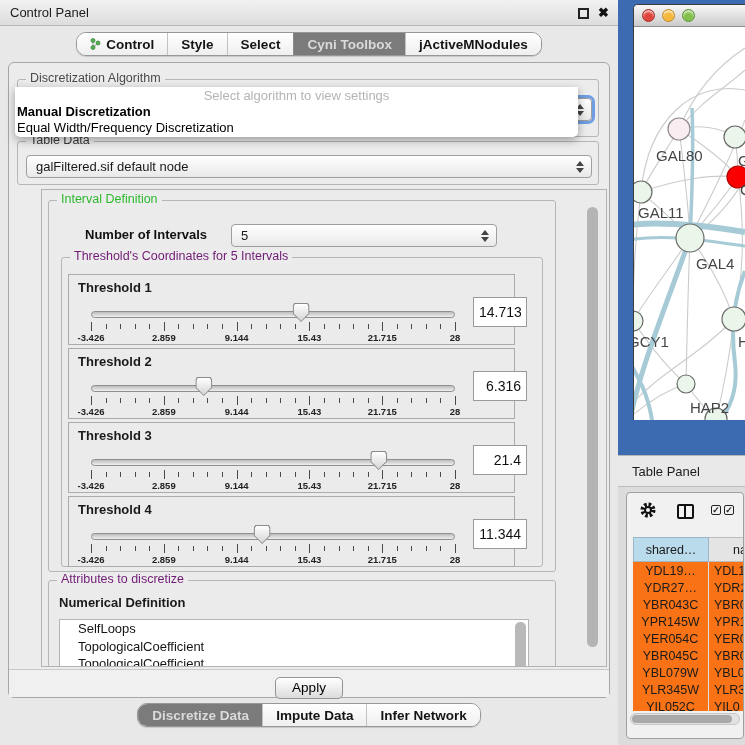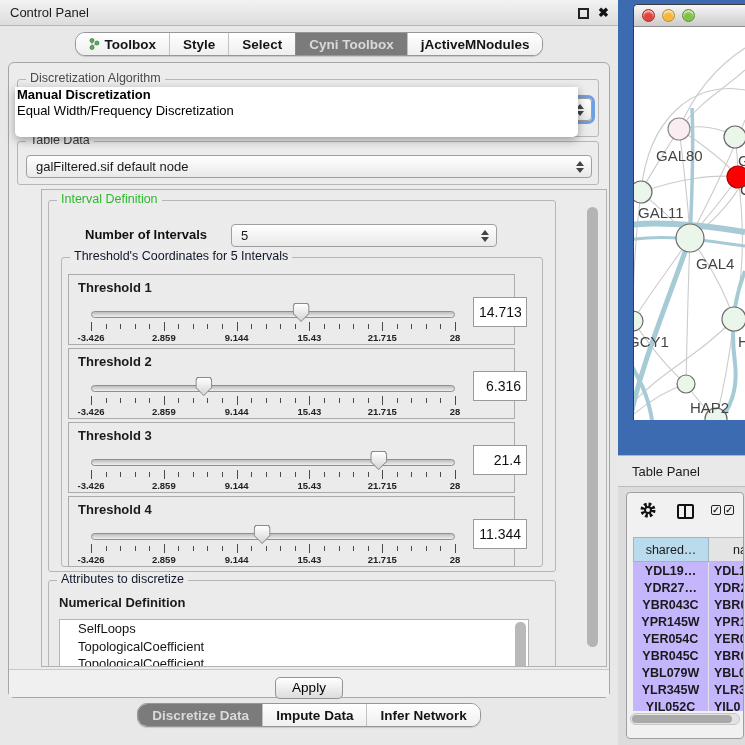--- a/index.html
+++ b/index.html
@@ -24,21 +24,21 @@
   .tab + .tab{border-left:1px solid #c2c2c2;justify-content:flex-end;}
   .tab.selected{background:#7b7b7b;color:#dadada;border-left:1px solid #8a8a8a;}
 
   
   .content-panel{left:8px;top:62px;width:602px;height:636px;border:1px solid #a6a6a6;
                  border-radius:6px;background:#ececec;}
   .group{position:absolute;border:1px solid #b6b6b6;border-radius:3px;}
   .group-label{position:absolute;top:-9px;left:8px;background:#ececec;padding:0 4px;
                font-size:12.5px;color:#3a3a3a;white-space:nowrap;}
   .group-label.green{color:#2eb82e;}
-  .group-label.blue{color:#0f172a;text-align:center;}
+  .group-label.blue{color:#701a75;text-align:center;}
 
   .combo{position:absolute;height:23px;border:1px solid #9f9f9f;border-radius:4px;
          background:linear-gradient(#ffffff,#e9e9e9);font-size:13px;line-height:21px;
          padding:0 22px 0 9px;overflow:hidden;white-space:nowrap;}
   .combo.focus{box-shadow:0 0 0 3px rgba(98,150,226,.9);}
   .stepper{position:absolute;right:7px;top:4px;width:8px;height:14px;}
   .stepper .up{position:absolute;top:1px;left:0;width:0;height:0;
                border-left:4px solid transparent;border-right:4px solid transparent;border-bottom:5px solid #444;}
   .stepper .dn{position:absolute;bottom:1px;left:0;width:0;height:0;
                border-left:4px solid transparent;border-right:4px solid transparent;border-top:5px solid #444;}
@@ -102,21 +102,21 @@
   .tp-inner{position:absolute;left:8px;top:36px;width:118px;height:247px;border:1px solid #9f9f9f;
             border-radius:4px;background:#f1f1f1;overflow:hidden;}
   .col-icon{position:absolute;left:50px;top:11px;width:17px;height:15px;border:2px solid #111;border-radius:2px;}
   .col-icon::after{content:"";position:absolute;left:5px;top:0;width:2px;height:11px;background:#111;}
   .check-icon{position:absolute;top:12px;width:10px;height:10px;border:1.5px solid #222;border-radius:2px;
               font-size:9px;line-height:9px;text-align:center;color:#222;font-weight:700;}
   .tp-table{position:absolute;left:6px;top:44px;width:112px;height:174px;overflow:hidden;font-size:12.5px;}
   .tp-hrow{display:flex;height:25px;}
   .tp-hcell{border:1px solid #9cb6c6;background:#b9dbec;display:flex;align-items:center;justify-content:center;}
   .tp-hcell.c2{background:#e4e4e4;border:1px solid #bdbdbd;border-left:none;justify-content:flex-start;padding-left:24px;}
-  .tp-row{display:flex;height:17px;background:#c4b5fd;font-weight:bold;}
+  .tp-row{display:flex;height:17px;background:#f97316;}
   .tp-cell{display:flex;align-items:center;}
   .tp-cell.c1{width:76px;justify-content:center;border-right:1px solid #e3e3e3;}
   .tp-cell.c2{width:36px;padding-left:5px;}
   .h-scroll{position:absolute;left:3px;top:220px;width:110px;height:12px;background:#e3e3e3;border:1px solid #c6c6c6;border-radius:6px;}
   .h-thumb{position:absolute;left:1px;top:1px;width:100px;height:8px;border-radius:4px;background:#a9a9a9;}
 </style>
 </head>
 <body>
 
 <div class="screen">
@@ -130,21 +130,21 @@
   <div class="abs tabrow" style="top:32px;">
     <div class="tab-group" id="top-tab-group">
         <div class="tab">
           <svg width="11" height="12" viewBox="0 0 11 12">
             <line x1="3" y1="3" x2="3" y2="9" stroke="#9e9e9e"></line>
             <line x1="3" y1="9" x2="8" y2="5" stroke="#9e9e9e"></line>
             <circle cx="3" cy="2.5" r="2" fill="#55b155" stroke="#2e7d32" stroke-width=".7"></circle>
             <circle cx="8" cy="5" r="2" fill="#55b155" stroke="#2e7d32" stroke-width=".7"></circle>
             <circle cx="3" cy="9.5" r="2" fill="#55b155" stroke="#2e7d32" stroke-width=".7"></circle>
           </svg>
-          <span>Toolbox</span>
+          <span>Control</span>
         </div>
         <div class="tab">
           <span>Style</span>
         </div>
         <div class="tab">
           <span>Select</span>
         </div>
         <div class="tab selected">
           <span>Cyni Toolbox</span>
         </div>
@@ -390,20 +390,21 @@
     <div class="abs v-scrollbar">
       <div class="v-thumb"></div>
     </div>
 
     <div class="abs apply-row">
       <button class="apply-btn">Apply</button>
     </div>
   </div>
 
   <div class="abs popup">
+    <div class="popup-hint">Select algorithm to view settings</div>
     <div class="popup-item bold">Manual Discretization</div>
     <div class="popup-item">Equal Width/Frequency Discretization</div>
   </div>
 
   <div class="abs tabrow" style="top:703px;">
     <div class="tab-group" id="bottom-tab-group">
         <div class="tab selected">
           <span>Discretize Data</span>
         </div>
         <div class="tab">

